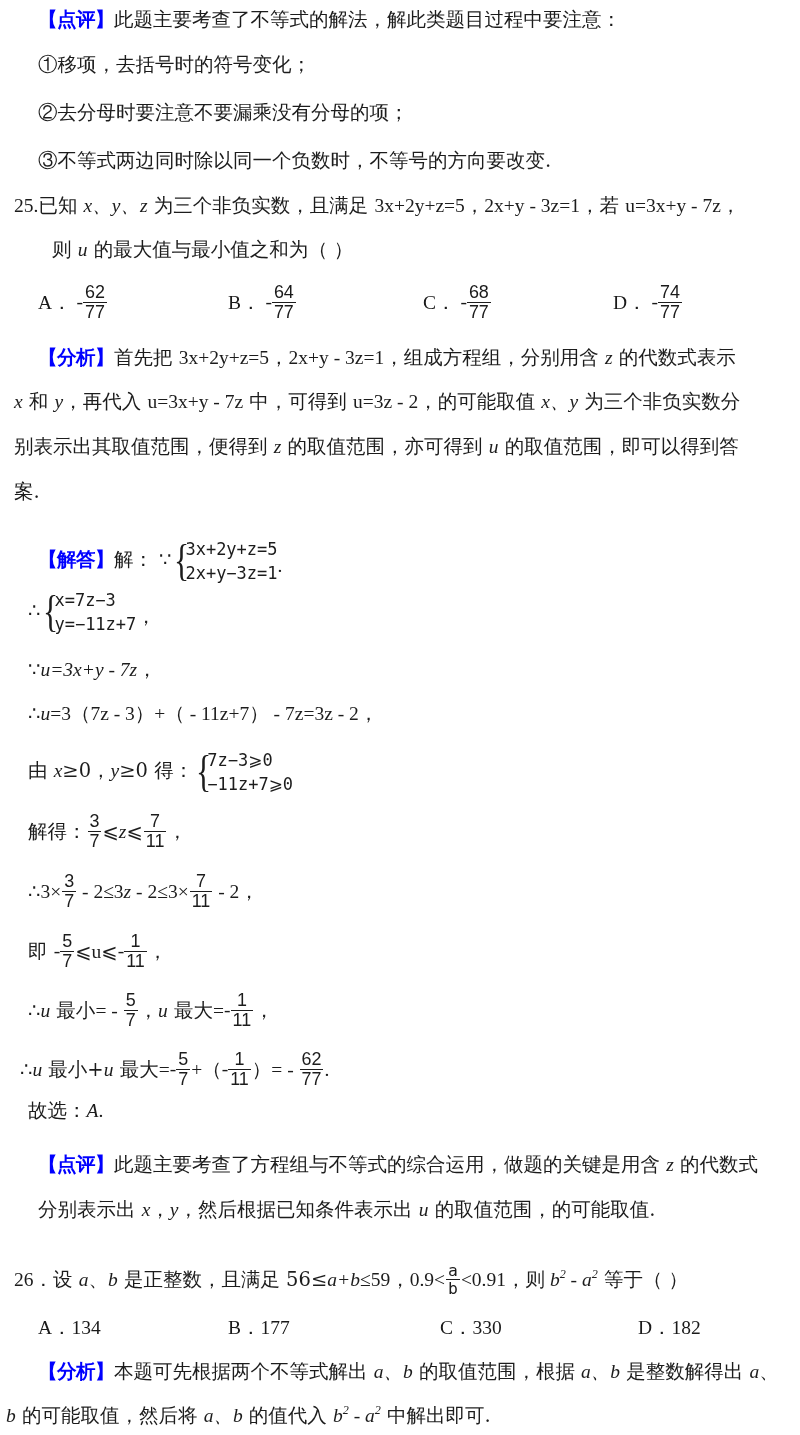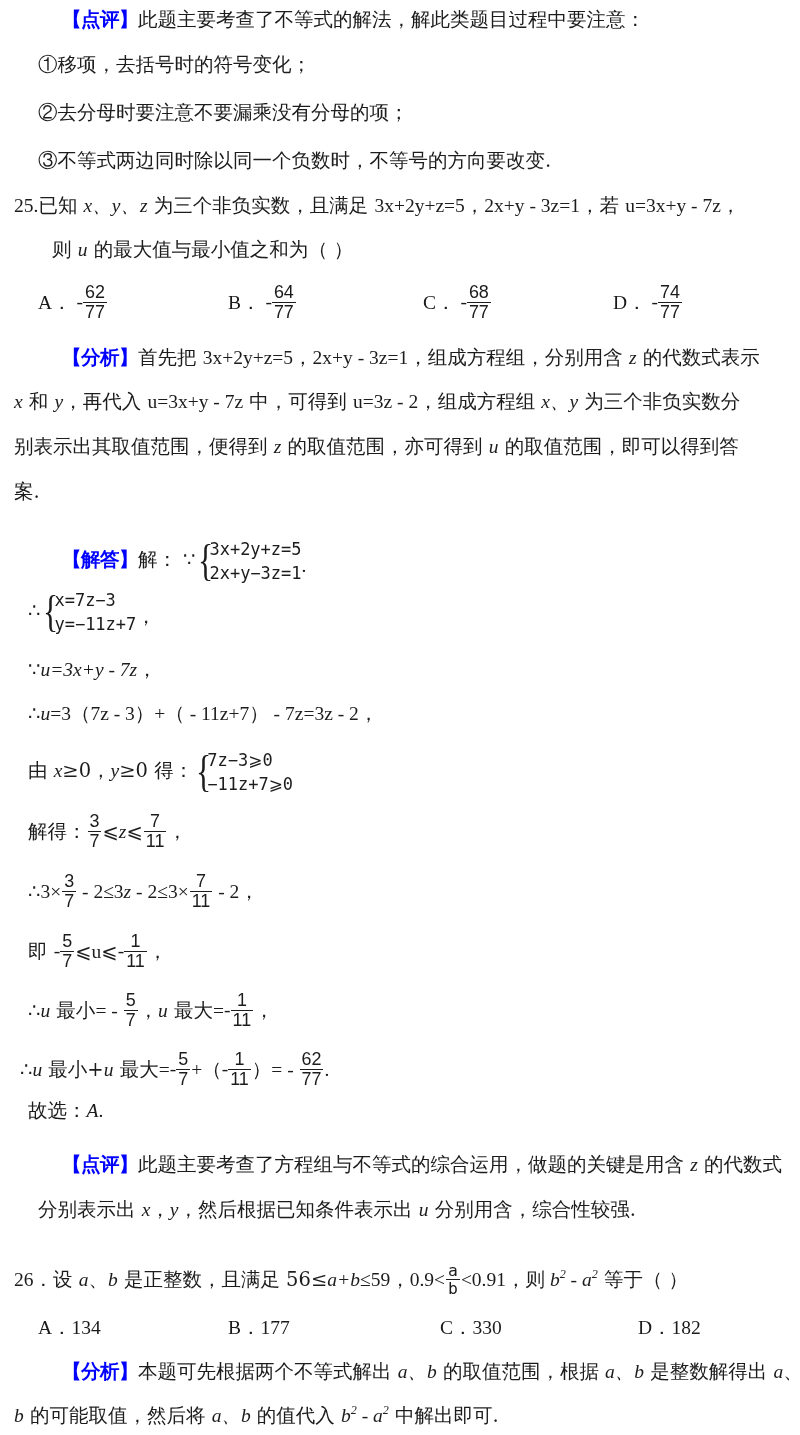--- a/index.html
+++ b/index.html
@@ -28,21 +28,20 @@
     font-size: 19.5px;
     line-height: 1;
     color: #1c1c1c;
   }
   .cn { font-family: "DejaVu Serif", "Liberation Serif", serif; }
   .tag {
     color: #0000ff;
     font-family: "DejaVu Serif", "Liberation Serif", serif;
     font-weight: 700;
     letter-spacing: -0.5px;
-    margin-left: 24px;
   }
   .ital { font-style: italic; font-family: "Liberation Serif", serif; }
   .num  { font-family: "Liberation Serif", serif; }
   .sup  { font-size: 0.62em; vertical-align: super; font-style: italic; }
 
   
   .frac {
     display: inline-block;
     vertical-align: -0.46em;
     text-align: center;
@@ -126,21 +125,21 @@
   <div class="opt" style="left:613px; top:283px;">
     <span class="num">D．</span>
     <span class="negfrac"><span class="minus">-</span><span class="frac"><span class="n">74</span><span class="d">77</span></span></span>
   </div>
 
   <div class="line" style="left:38px; top:348px;">
     <span class="tag">【分析】</span><span class="cn">首先把 </span><span class="num">3x+2y+z=5</span><span class="cn">，</span><span class="num">2x+y - 3z=1</span><span class="cn">，组成方程组，分别用含 </span><span class="ital">z</span><span class="cn"> 的代数式表示</span>
   </div>
 
   <div class="line" style="left:14px; top:392px;">
-    <span class="ital">x</span><span class="cn"> 和 </span><span class="ital">y</span><span class="cn">，再代入 </span><span class="num">u=3x+y - 7z</span><span class="cn"> 中，可得到 </span><span class="num">u=3z - 2</span><span class="cn">，组成方程组 </span><span class="ital">x、y</span><span class="cn"> 为三个非负实数分</span>
+    <span class="ital">x</span><span class="cn"> 和 </span><span class="ital">y</span><span class="cn">，再代入 </span><span class="num">u=3x+y - 7z</span><span class="cn"> 中，可得到 </span><span class="num">u=3z - 2</span><span class="cn">，的可能取值 </span><span class="ital">x、y</span><span class="cn"> 为三个非负实数分</span>
   </div>
 
   <div class="line" style="left:14px; top:437px;">
     <span class="cn">别表示出其取值范围，便得到 </span><span class="ital">z</span><span class="cn"> 的取值范围，亦可得到 </span><span class="ital">u</span><span class="cn"> 的取值范围，即可以得到答</span>
   </div>
 
   <div class="line cn" style="left:14px; top:482px;">案.</div>
 
   <div class="line" style="left:38px; top:537px;">
     <span class="tag">【解答】</span><span class="cn">解：</span><span class="cn" style="margin-left:6px;">∵</span><span class="sys"><span class="brace">{</span><span class="row">3x+2y+z=5</span><span class="row">2x+y−3z=1</span></span><span class="num" style="vertical-align:-6px;">.</span>
@@ -184,21 +183,21 @@
 
   <div class="line" style="left:28px; top:1101px;">
     <span class="cn">故选：</span><span class="ital">A</span><span class="num">.</span>
   </div>
 
   <div class="line" style="left:38px; top:1155px;">
     <span class="tag">【点评】</span><span class="cn">此题主要考查了方程组与不等式的综合运用，做题的关键是用含 </span><span class="ital">z</span><span class="cn"> 的代数式</span>
   </div>
 
   <div class="line" style="left:38px; top:1200px;">
-    <span class="cn">分别表示出 </span><span class="ital">x</span><span class="cn">，</span><span class="ital">y</span><span class="cn">，然后根据已知条件表示出 </span><span class="ital">u</span><span class="cn"> 分别用含，综合性较强.</span>
+    <span class="cn">分别表示出 </span><span class="ital">x</span><span class="cn">，</span><span class="ital">y</span><span class="cn">，然后根据已知条件表示出 </span><span class="ital">u</span><span class="cn"> 的取值范围，的可能取值.</span>
   </div>
 
   <div class="line" style="left:14px; top:1262px;">
     <span class="num">26．</span><span class="cn">设 </span><span class="ital">a</span><span class="cn">、</span><span class="ital">b</span><span class="cn"> 是正整数，且满足 56≤</span><span class="ital">a+b</span><span class="num">≤59，0.9&lt;</span><span class="frac small" style="font-family:'DejaVu Sans Mono',monospace;"><span class="n">a</span><span class="d">b</span></span><span class="num">&lt;0.91，则 </span><span class="ital">b</span><span class="sup">2</span><span class="num"> - </span><span class="ital">a</span><span class="sup">2</span><span class="cn"> 等于（      ）</span>
   </div>
 
   <div class="opt num" style="left:38px; top:1314px;">
     <span>A．</span><span>134</span>
   </div>
   <div class="opt num" style="left:228px; top:1314px;">
@@ -208,17 +207,17 @@
     <span>C．</span><span>330</span>
   </div>
   <div class="opt num" style="left:638px; top:1314px;">
     <span>D．</span><span>182</span>
   </div>
 
   <div class="line" style="left:38px; top:1362px;">
     <span class="tag">【分析】</span><span class="cn">本题可先根据两个不等式解出 </span><span class="ital">a、b</span><span class="cn"> 的取值范围，根据 </span><span class="ital">a、b</span><span class="cn"> 是整数解得出 </span><span class="ital">a</span><span class="cn">、</span>
   </div>
 
-  <div class="line" style="left:14px; top:1404px;">
+  <div class="line" style="left:6px; top:1404px;">
     <span class="ital">b</span><span class="cn"> 的可能取值，然后将 </span><span class="ital">a、b</span><span class="cn"> 的值代入 </span><span class="ital">b</span><span class="sup">2</span><span class="num"> - </span><span class="ital">a</span><span class="sup">2</span><span class="cn"> 中解出即可.</span>
   </div>
 
 </div>
 
 </body></html>

